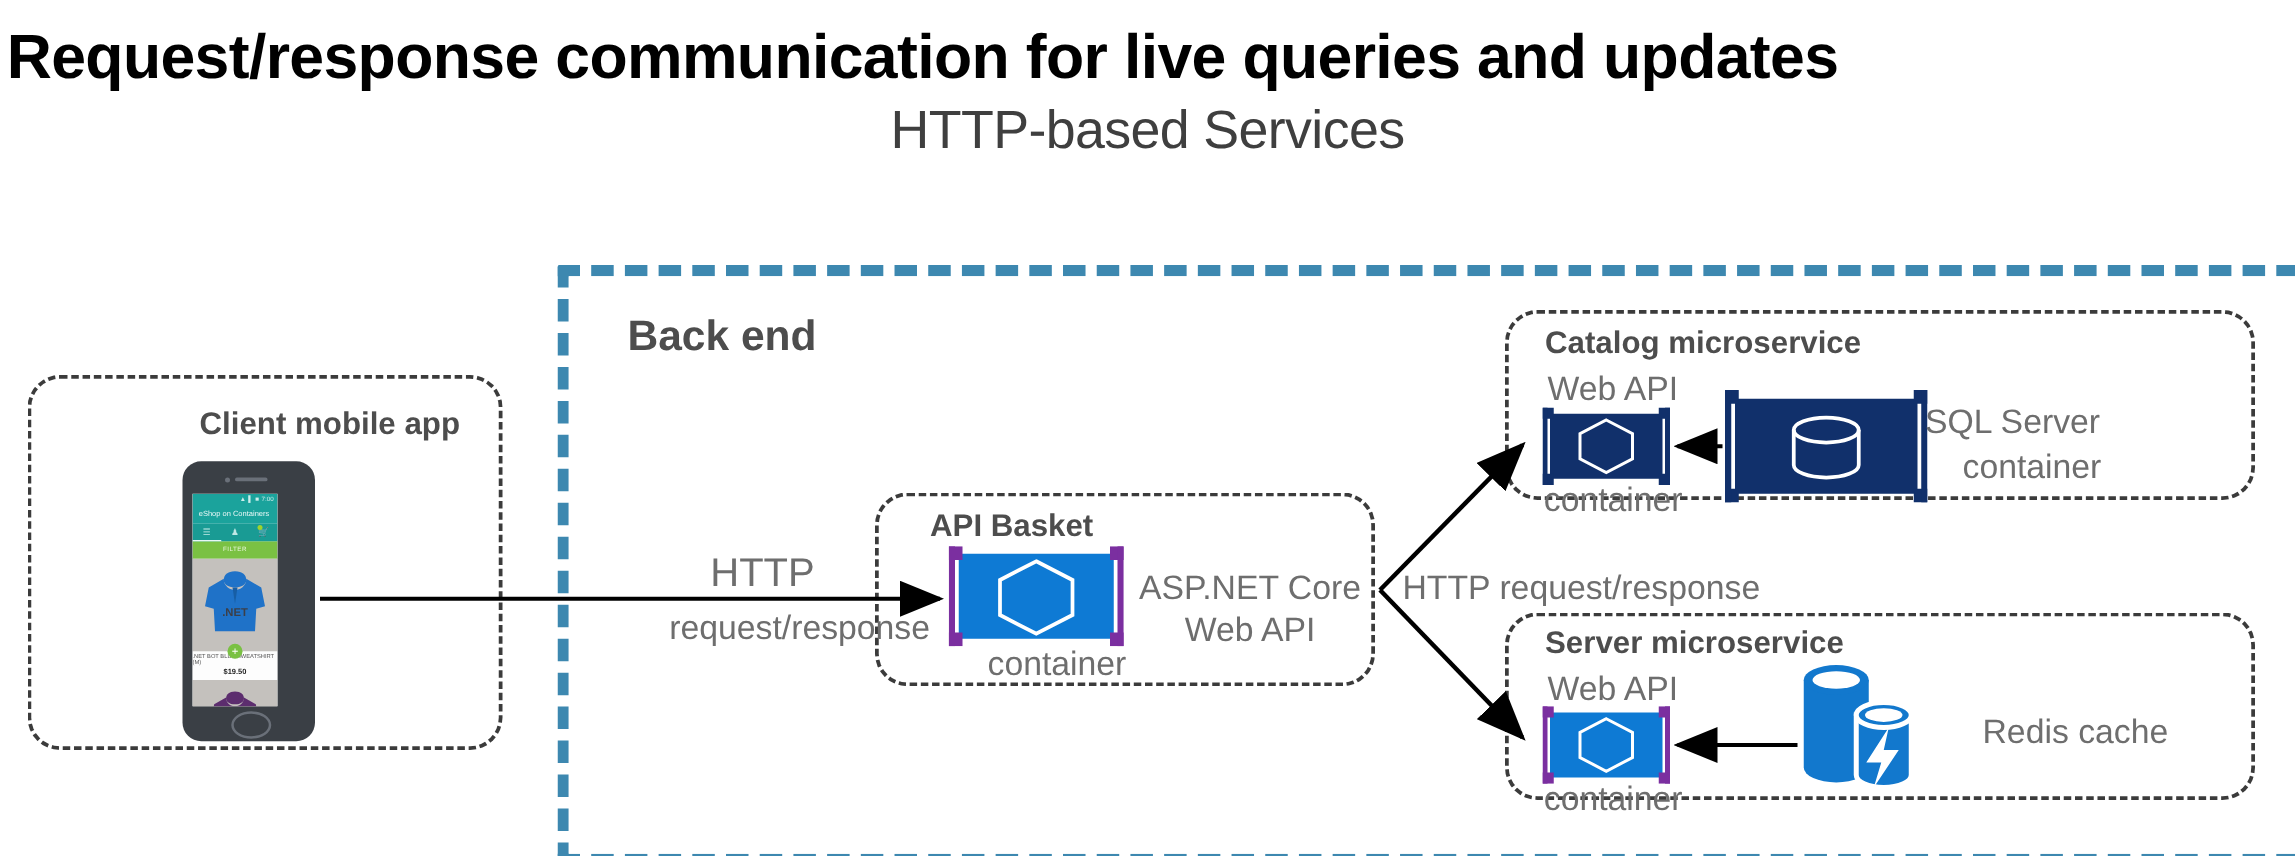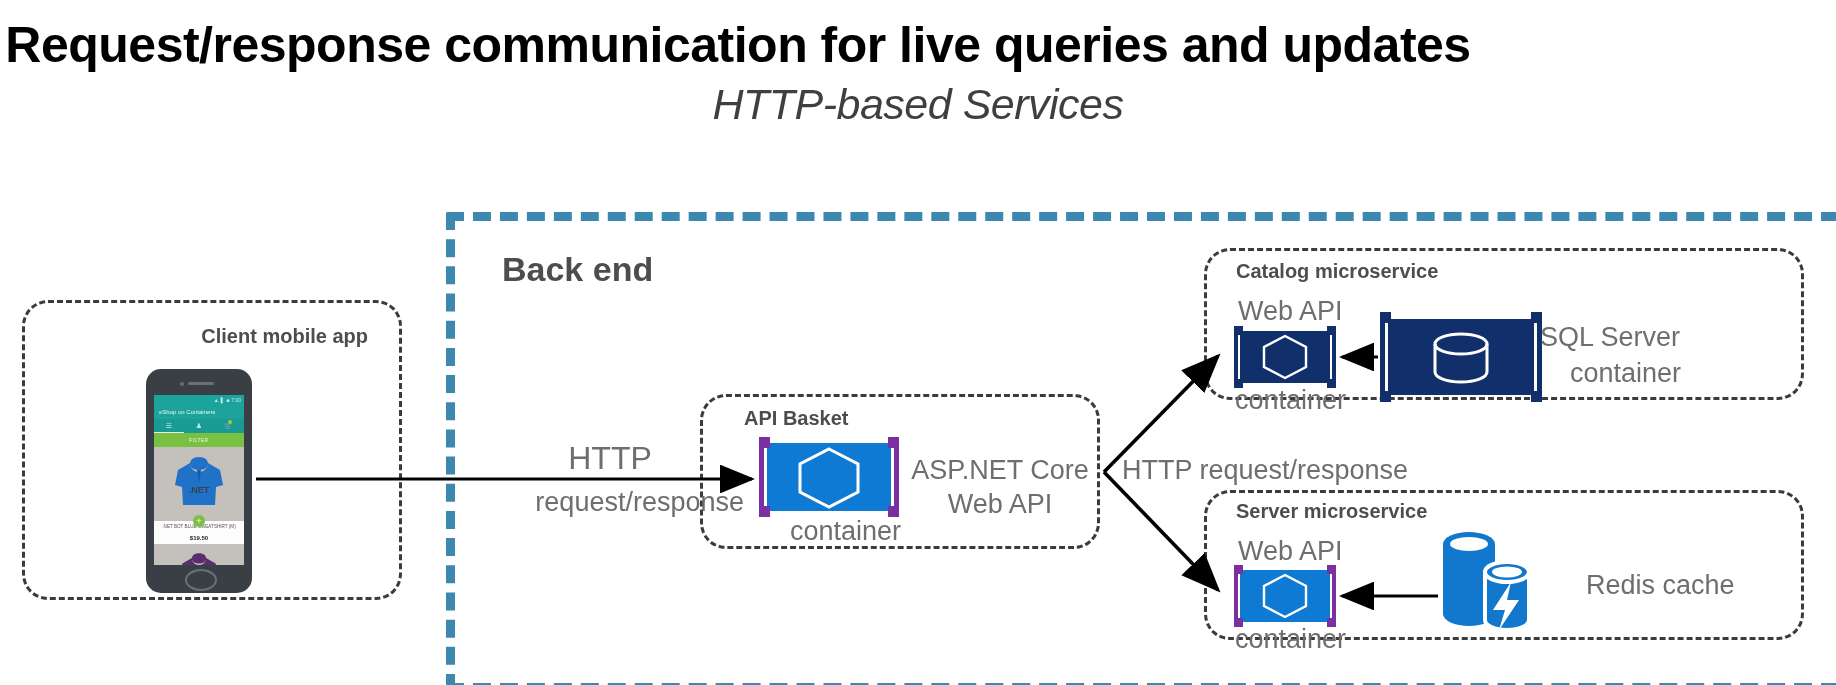--- a/index.html
+++ b/index.html
@@ -3,44 +3,44 @@
 <meta charset="utf-8">
 <style>
   html,body{margin:0;padding:0;background:#ffffff;}
   body{width:1836px;height:685px;position:relative;overflow:hidden;
        font-family:"Liberation Sans",sans-serif;color:#595959;}
 
   
   #title{position:absolute;left:0;top:16px;width:1476px;text-align:center;
          font-size:50px;font-weight:bold;color:#000000;letter-spacing:-.5px;}
   #subtitle{position:absolute;left:0;top:80px;width:1836px;text-align:center;
-            font-size:43px;font-weight:normal;color:#3f3f3f;letter-spacing:-.5px;font-style:italic;}
+            font-size:43px;font-weight:normal;color:#3f3f3f;letter-spacing:-.5px;}
 
   
   #backend{position:absolute;left:446px;top:212px;width:1420px;height:480px;
            border:9px dashed #3d88b0;border-radius:2px;box-sizing:border-box;}
   #backend-label{position:absolute;left:490px;top:250px;font-size:34px;
                  font-weight:bold;color:#4d4d4d;margin-left:12px;}
 
   
   .gbox{position:absolute;border:3px dashed #3b3b3b;border-radius:26px;box-sizing:border-box;}
-  .gtitle{position:absolute;font-size:20px;font-weight:bold;color:#4d4d4d;white-space:nowrap;}
+  .gtitle{position:absolute;font-size:25px;font-weight:bold;color:#4d4d4d;white-space:nowrap;}
   .glabel{position:absolute;font-size:27px;font-weight:normal;color:#6e6e6e;white-space:nowrap;}
   .glabel2{position:absolute;font-size:27px;font-weight:normal;color:#6e6e6e;
            white-space:nowrap;text-align:center;line-height:34px;}
 
   
   .cicon{position:absolute;}
   .cicon svg{display:block;}
 
   
   #phone{position:absolute;left:146px;top:369px;width:106px;height:224px;}
   .ph-body{position:absolute;left:0;top:0;width:106px;height:224px;background:#3a3f45;
            border-radius:15px;}
-  .ph-screen{position:absolute;left:8px;top:26px;width:90px;height:170px;background:#ffffff;
+  .ph-screen{position:absolute;left:8px;top:26px;width:68px;height:170px;background:#ffffff;
              overflow:hidden;}
   .ph-speaker{position:absolute;left:42px;top:13px;width:26px;height:3px;background:#6a7079;
               border-radius:2px;}
   .ph-dot{position:absolute;left:34px;top:13px;width:4px;height:4px;background:#6a7079;
           border-radius:50%;}
   .ph-home{position:absolute;left:39px;top:200px;width:28px;height:18px;
            border:2px solid #6a7079;border-radius:50%;}
   .s-status{height:9px;background:#1ba39c;color:#cfeeec;font-size:5px;
             display:flex;justify-content:flex-end;align-items:center;padding-right:3px;gap:2px;}
   .s-title{height:15px;background:#1ba39c;color:#e8f7f6;font-size:6px;

